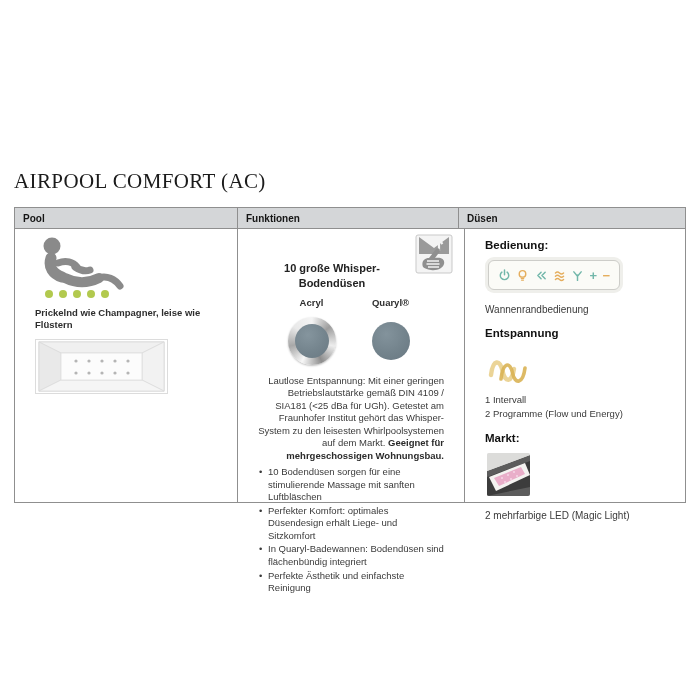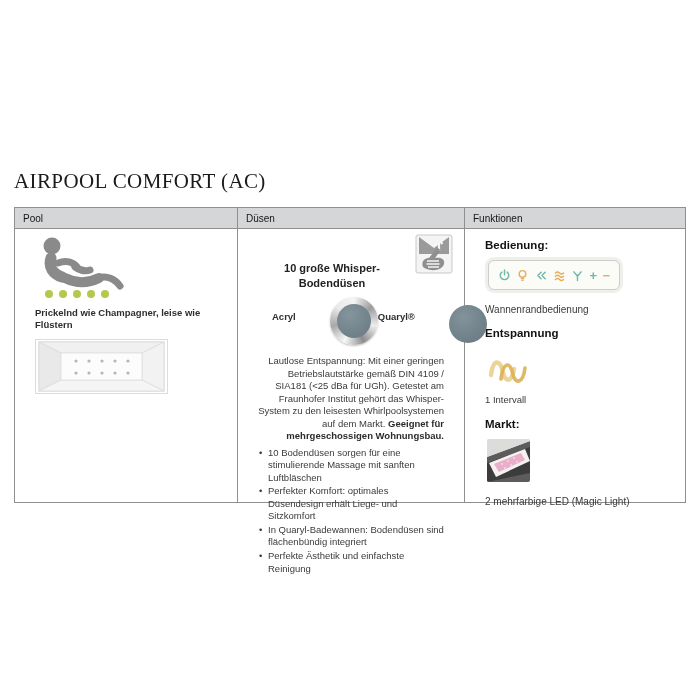--- a/index.html
+++ b/index.html
@@ -11,36 +11,36 @@
   .page-title {
     position:absolute; left:14px; top:169px;
     font-family:"Liberation Serif", serif; font-size:21px; font-weight:400;
     color:#1b1b1b; letter-spacing:0.4px;
   }
   .spec-table {
     position:absolute; left:14px; top:207px; width:672px;
     border:1px solid #8f8f8f;
   }
   .header-row { display:flex; background:#d4d6d8; border-bottom:1px solid #8f8f8f; }
-  .header-cell { padding:5px 8px 4px; font-size:10px; font-weight:normal; color:#151515; }
+  .header-cell { padding:5px 8px 4px; font-size:10px; font-weight:bold; color:#151515; }
   .header-cell + .header-cell, .body-cell + .body-cell { border-left:1px solid #8f8f8f; }
   .c1 { width:222px; } .c2 { width:227px; } .c3 { width:221px; }
   .body-row { display:flex; height:273px; background:#fff; }
   .body-cell { padding:7px 20px; font-size:9.5px; line-height:1.32; }
 
   
   .pool-caption { font-weight:bold; font-size:9.5px; color:#2e2e2e; margin:3px 0 7px; }
   .tub-figure { display:block; }
 
   
   .duesen-cell { position:relative; padding-top:6px; }
   .whisper-icon { position:absolute; top:5px; right:11px; }
   .duesen-heading { margin:26px 42px 0 4px; text-align:center; font-weight:bold; font-size:11px; color:#222; }
   .materials { display:flex; margin-top:7px; padding:0 14px; }
-  .material { flex:1; display:flex; flex-direction:row; align-items:center;gap:34px; }
+  .material { flex:1; display:flex; flex-direction:column; align-items:center; }
   .material-label { font-weight:bold; font-size:9.5px; color:#2e2e2e; margin-bottom:7px; }
   .nozzle-ring {
     width:48px; height:48px; border-radius:50%;
     background:conic-gradient(#f4f4f4,#9d9d9d,#ededed,#8d8d8d,#f7f7f7,#a8a8a8,#e9e9e9,#f4f4f4);
     display:flex; align-items:center; justify-content:center;
     box-shadow:0 1px 2px rgba(0,0,0,.25);
   }
   .nozzle-core { width:34px; height:34px; border-radius:50%;
     background:radial-gradient(circle at 38% 32%, #85959e 0%, #74848d 55%, #697882 100%); }
   .nozzle-flat { width:38px; height:38px; border-radius:50%; margin-top:5px;
@@ -69,22 +69,22 @@
   .led-figure { margin:1px 0 5px 2px; display:block; border-radius:2px; }
 </style>
 </head>
 <body>
 
 <div class="page-title">AIRPOOL COMFORT (AC)</div>
 
 <div class="spec-table">
   <div class="header-row">
     <div class="header-cell c1">Pool</div>
+    <div class="header-cell c3">Funktionen</div>
     <div class="header-cell c2">Düsen</div>
-    <div class="header-cell c3">Funktionen</div>
   </div>
 
   <div class="body-row">
 
     <div class="body-cell c1">
       <svg class="person-figure" width="100" height="64" viewBox="0 0 100 64">
         <circle cx="17" cy="10" r="8.5" fill="#8a8a8a"></circle>
         <path d="M16 22 C13 31 18 38 27 41" stroke="#8a8a8a" stroke-width="11" fill="none" stroke-linecap="round"></path>
         <path d="M23 27 C31 24 38 26 42 31" stroke="#8a8a8a" stroke-width="7" fill="none" stroke-linecap="round"></path>
         <path d="M40 31 C46 35 50 36 55 34" stroke="#8a8a8a" stroke-width="7" fill="none" stroke-linecap="round"></path>
@@ -179,20 +179,21 @@
 
       <div class="fn-caption">Wannenrandbedienung</div>
 
       <div class="fn-heading fn-gap-sm">Entspannung</div>
       <svg class="wave-figure" width="44" height="40" viewBox="0 0 44 40">
         <path d="M4 26 C6 10 13 10 15.5 22 C18 34 25 34 27 20" stroke="#e7cd85" stroke-width="4.4" fill="none" stroke-linecap="round" opacity="0.85"></path>
         <path d="M14 30 C16 13 23 12 25.5 24 C28 36 36 35 38 19" stroke="#d9b254" stroke-width="3.6" fill="none" stroke-linecap="round" opacity="0.9"></path>
       </svg>
       <div class="fn-lines">
         <div>1 Intervall</div>
+        <div>2 Programme (Flow und Energy)</div>
       </div>
 
       <div class="fn-heading fn-gap-sm">Markt:</div>
       <svg class="led-figure" width="43" height="43" viewBox="0 0 43 43">
         <rect width="43" height="43" fill="#e9e9e9"></rect>
         <polygon points="0,18 43,2 43,43 0,43" fill="#5c5c5c"></polygon>
         <polygon points="0,24 43,8 43,34 0,43" fill="#3c3c3c"></polygon>
         <polygon points="2,24 38,10 43,22 9,38" fill="#f4f2f0"></polygon>
         <polygon points="7,25 34,14 38,21 12,33" fill="#e9aec9"></polygon>
         <g fill="#f6d6e6">

